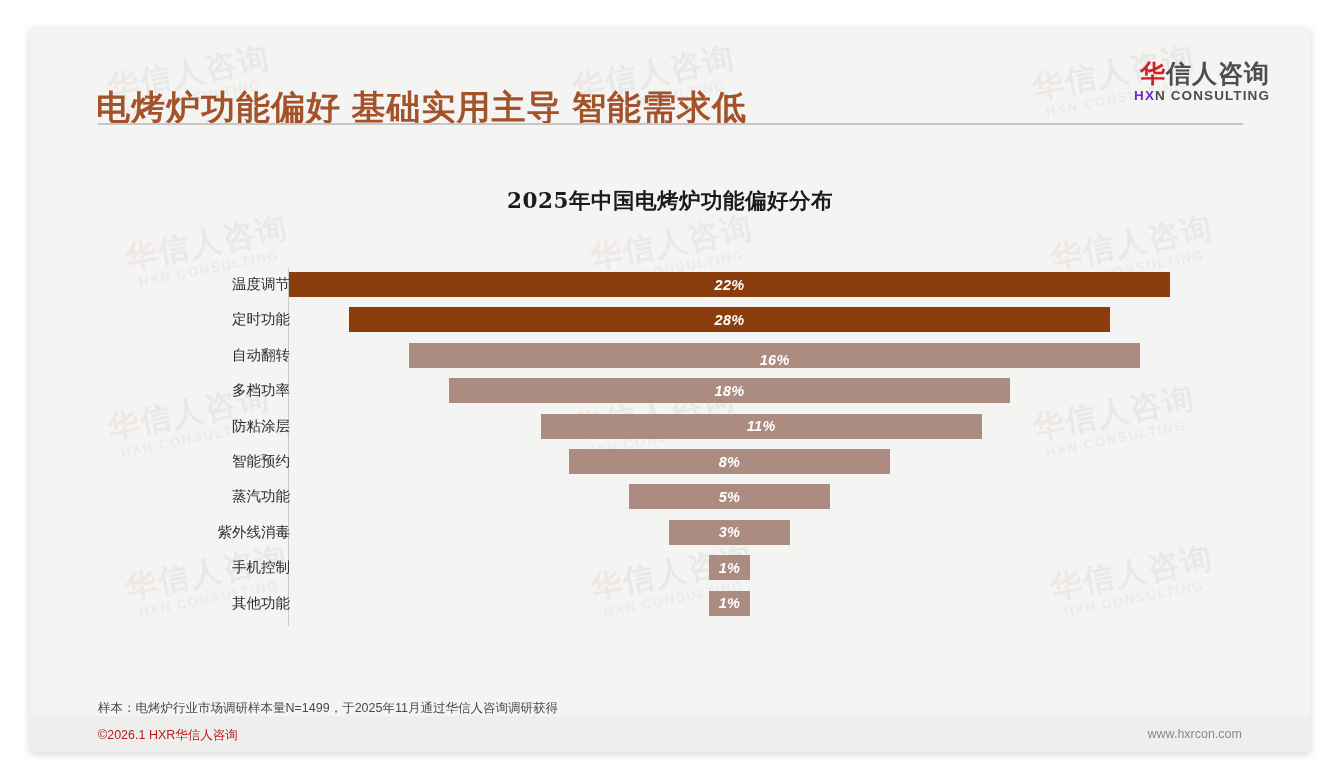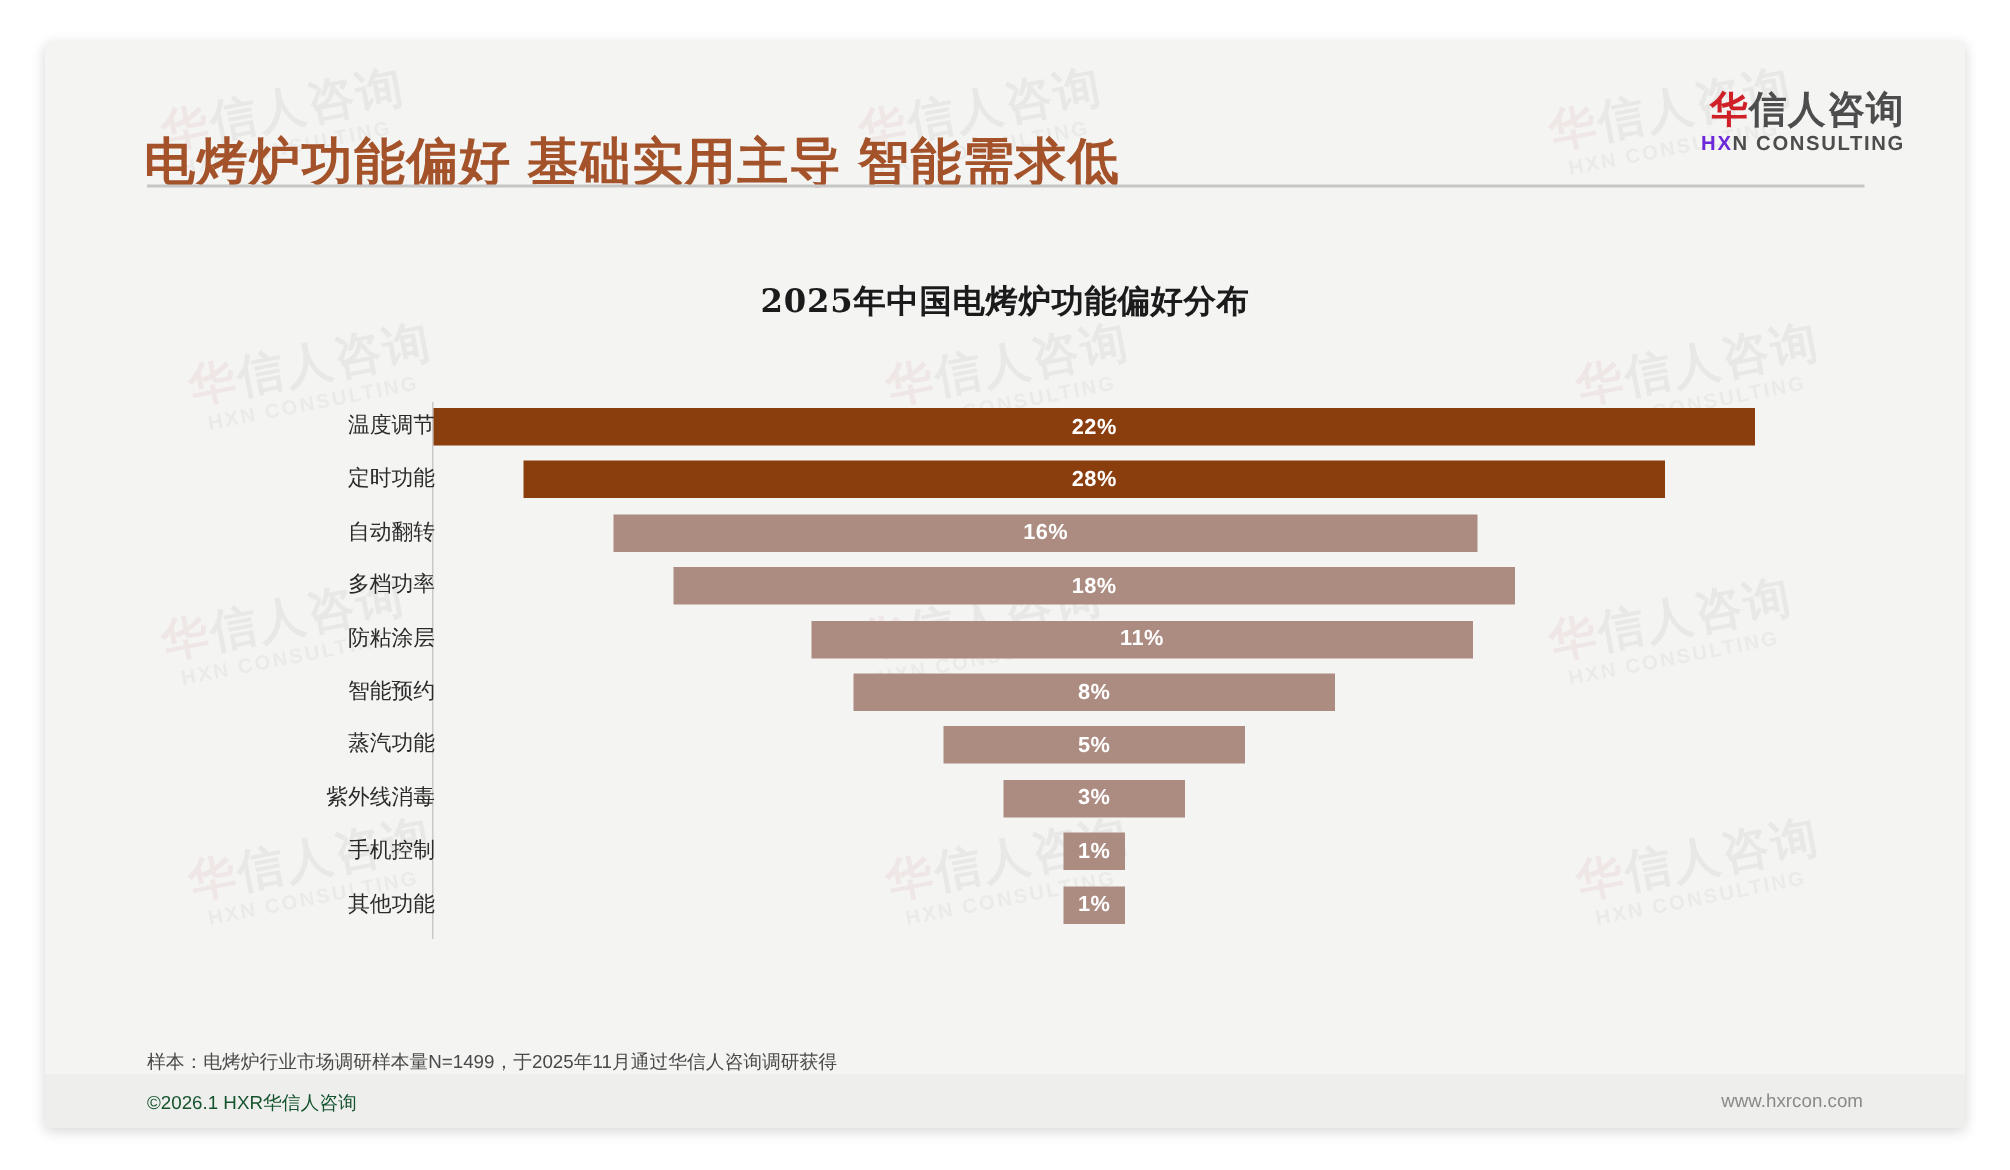--- a/index.html
+++ b/index.html
@@ -135,20 +135,21 @@
     font-size: 14.5px;
     color: #2b2b2b;
     white-space: nowrap;
   }
   .bar {
     position: absolute;
     top: 2px; height: 25px;
     display: flex;
     align-items: center;
     justify-content: center;
+    font-style: italic;
   }
   .bar-value {
     font-size: 14.5px;
     font-weight: bold;
     color: #ffffff;
     letter-spacing: 0.3px;
   }
 
   
   .sample-note {
@@ -173,21 +174,21 @@
   .footbar {
     position: absolute;
     left: 0; bottom: 0; width: 100%; height: 36px;
     background: #eeeeec;
     z-index: 3;
   }
   .foot-left {
     position: absolute;
     left: 68px; top: 11px;
     font-size: 12.5px;
-    color: #14532d;
+    color: #b91c1c;
     white-space: nowrap;
   }
   .foot-right {
     position: absolute;
     right: 68px; top: 11px;
     font-size: 12.5px;
     color: #8a8a8a;
     white-space: nowrap;
   }
 </style>
@@ -270,21 +271,21 @@
             </div>
           </div>
           <div class="row" style="top: 37.4px;">
             <div class="row-label">定时功能</div>
             <div class="bar" style="width: 760.864px; left: 167.068px; background: rgb(139, 62, 13);">
               <span class="bar-value">28%</span>
             </div>
           </div>
           <div class="row" style="top: 72.8px;">
             <div class="row-label">自动翻转</div>
-            <div class="bar" style="width: 576px; left: 227.136px; background: rgb(172, 139, 128);">
+            <div class="bar" style="width: 731px; left: 227.136px; background: rgb(172, 139, 128); align-items: flex-end;">
               <span class="bar-value">16%</span>
             </div>
           </div>
           <div class="row" style="top: 108.2px;">
             <div class="row-label">多档功率</div>
             <div class="bar" style="width: 560.636px; left: 267.182px; background: rgb(172, 139, 128);">
               <span class="bar-value">18%</span>
             </div>
           </div>
           <div class="row" style="top: 143.6px;">

